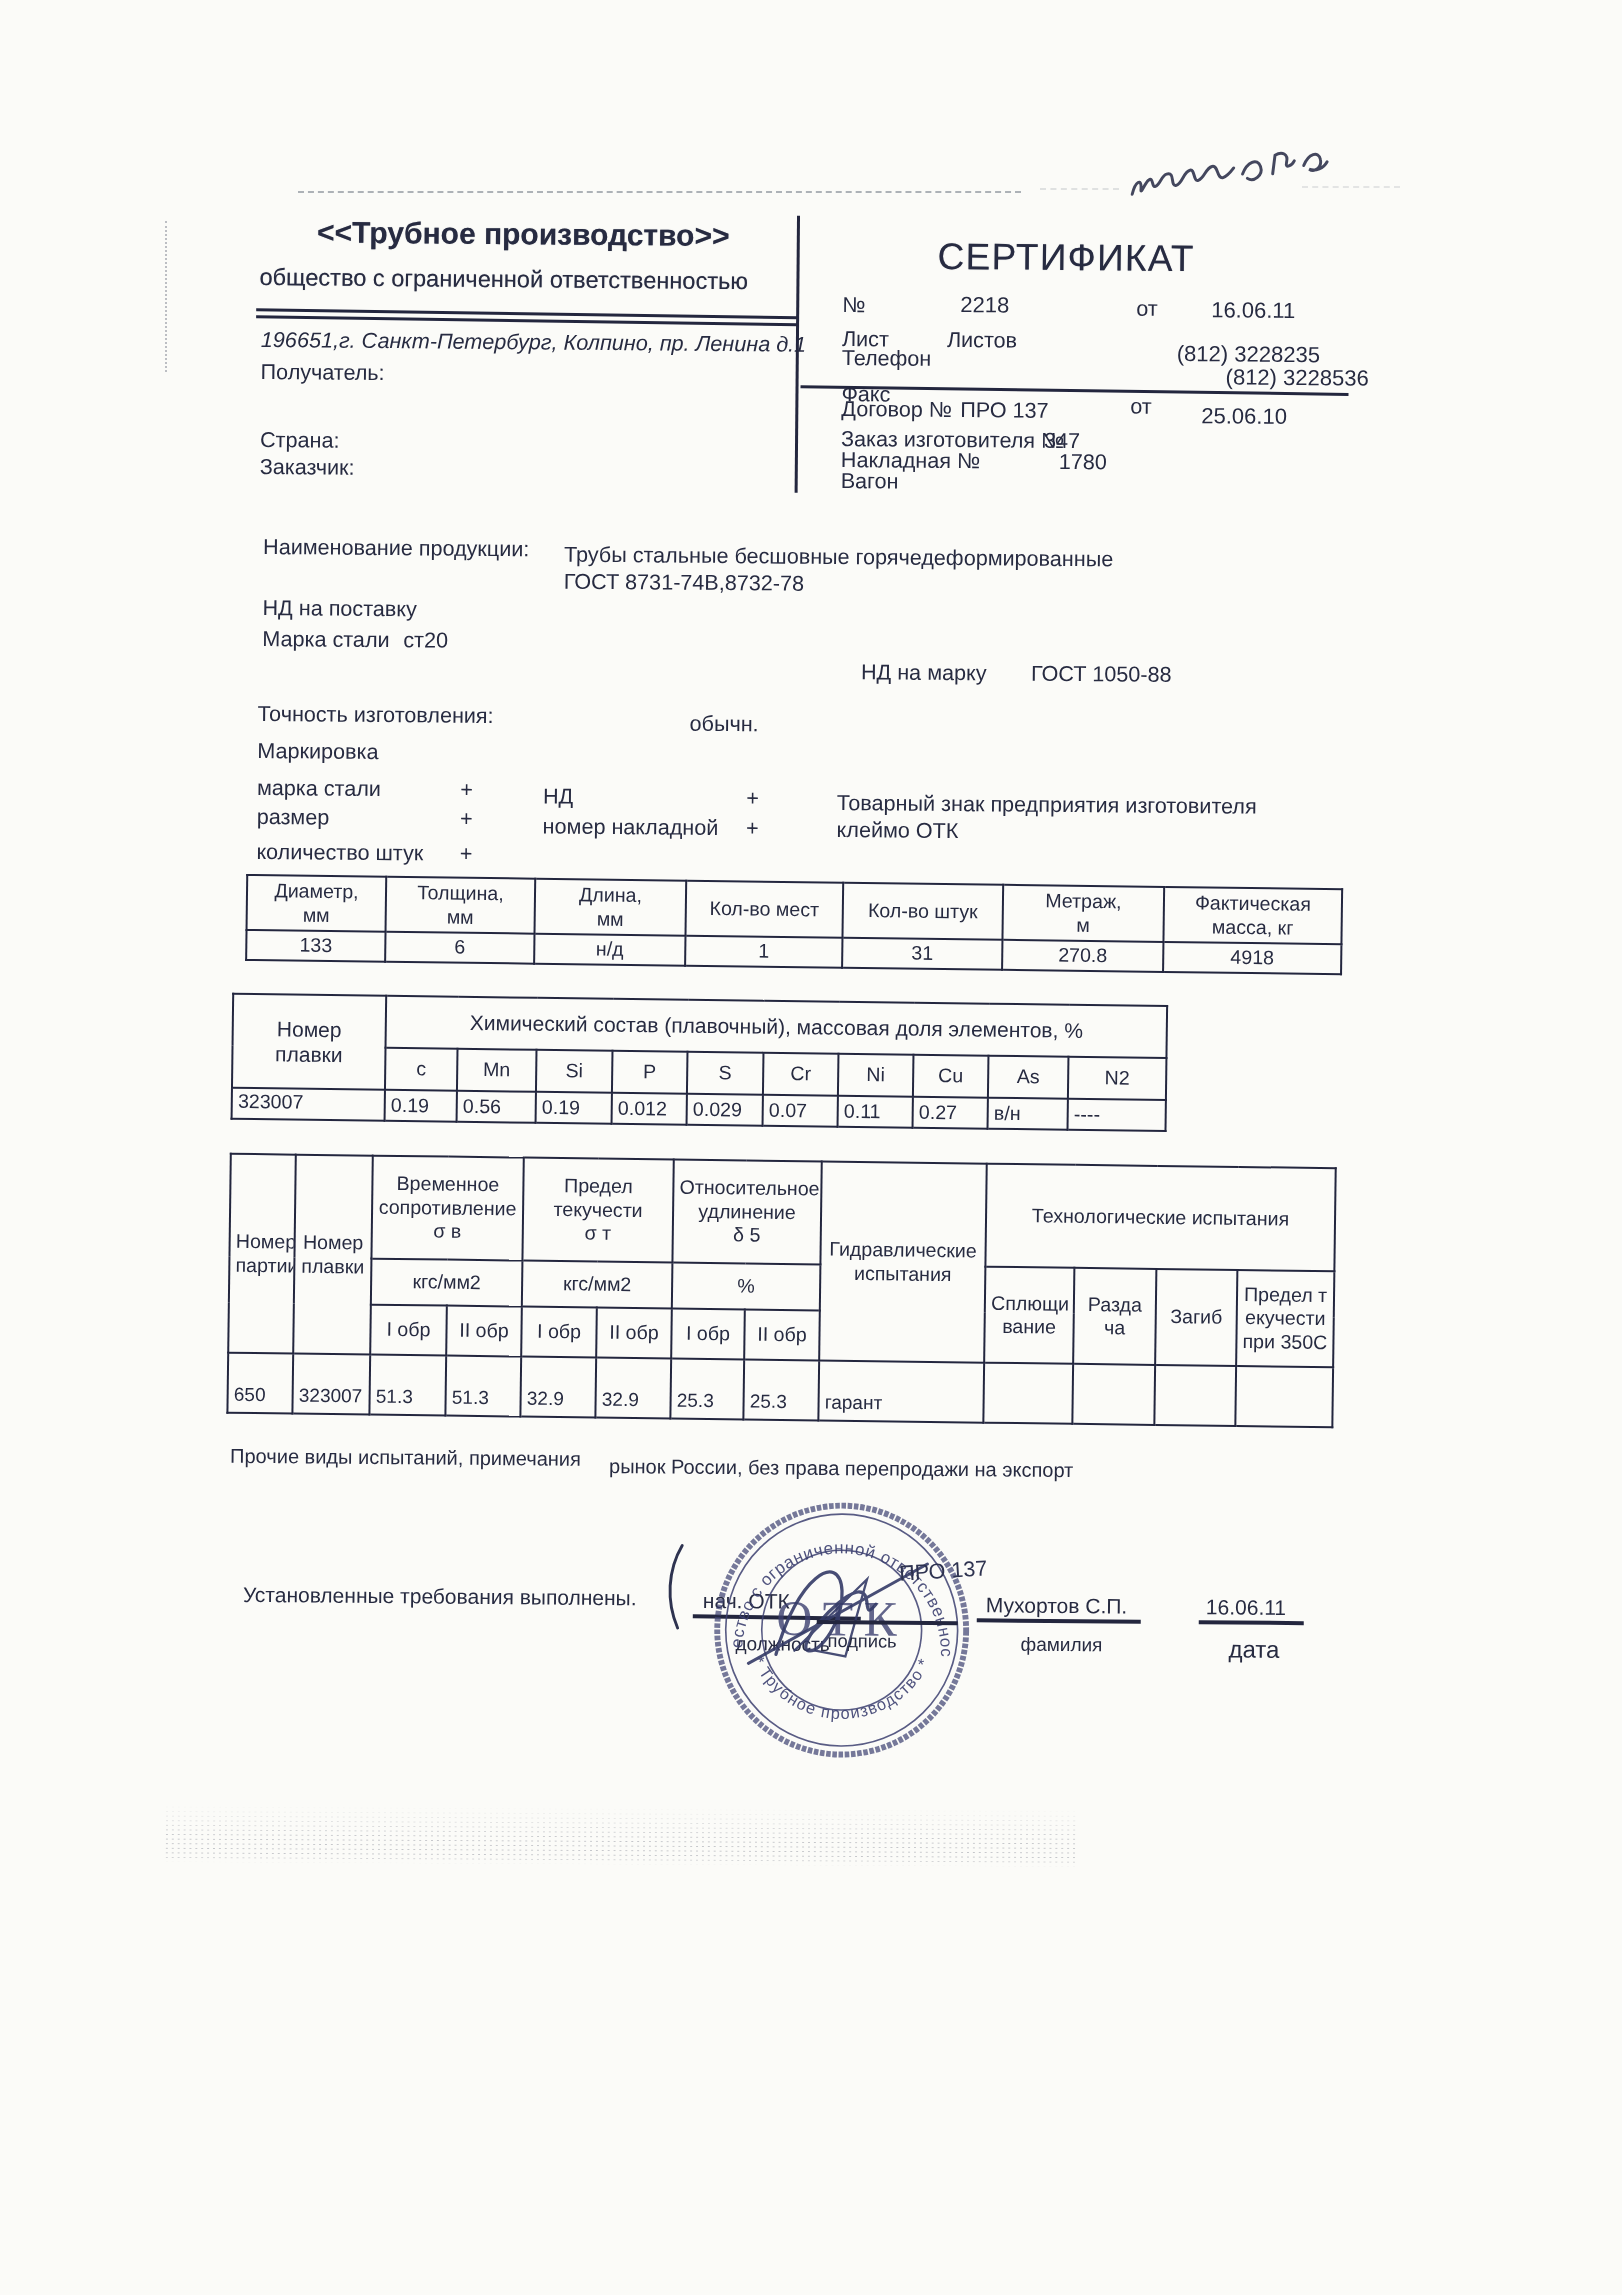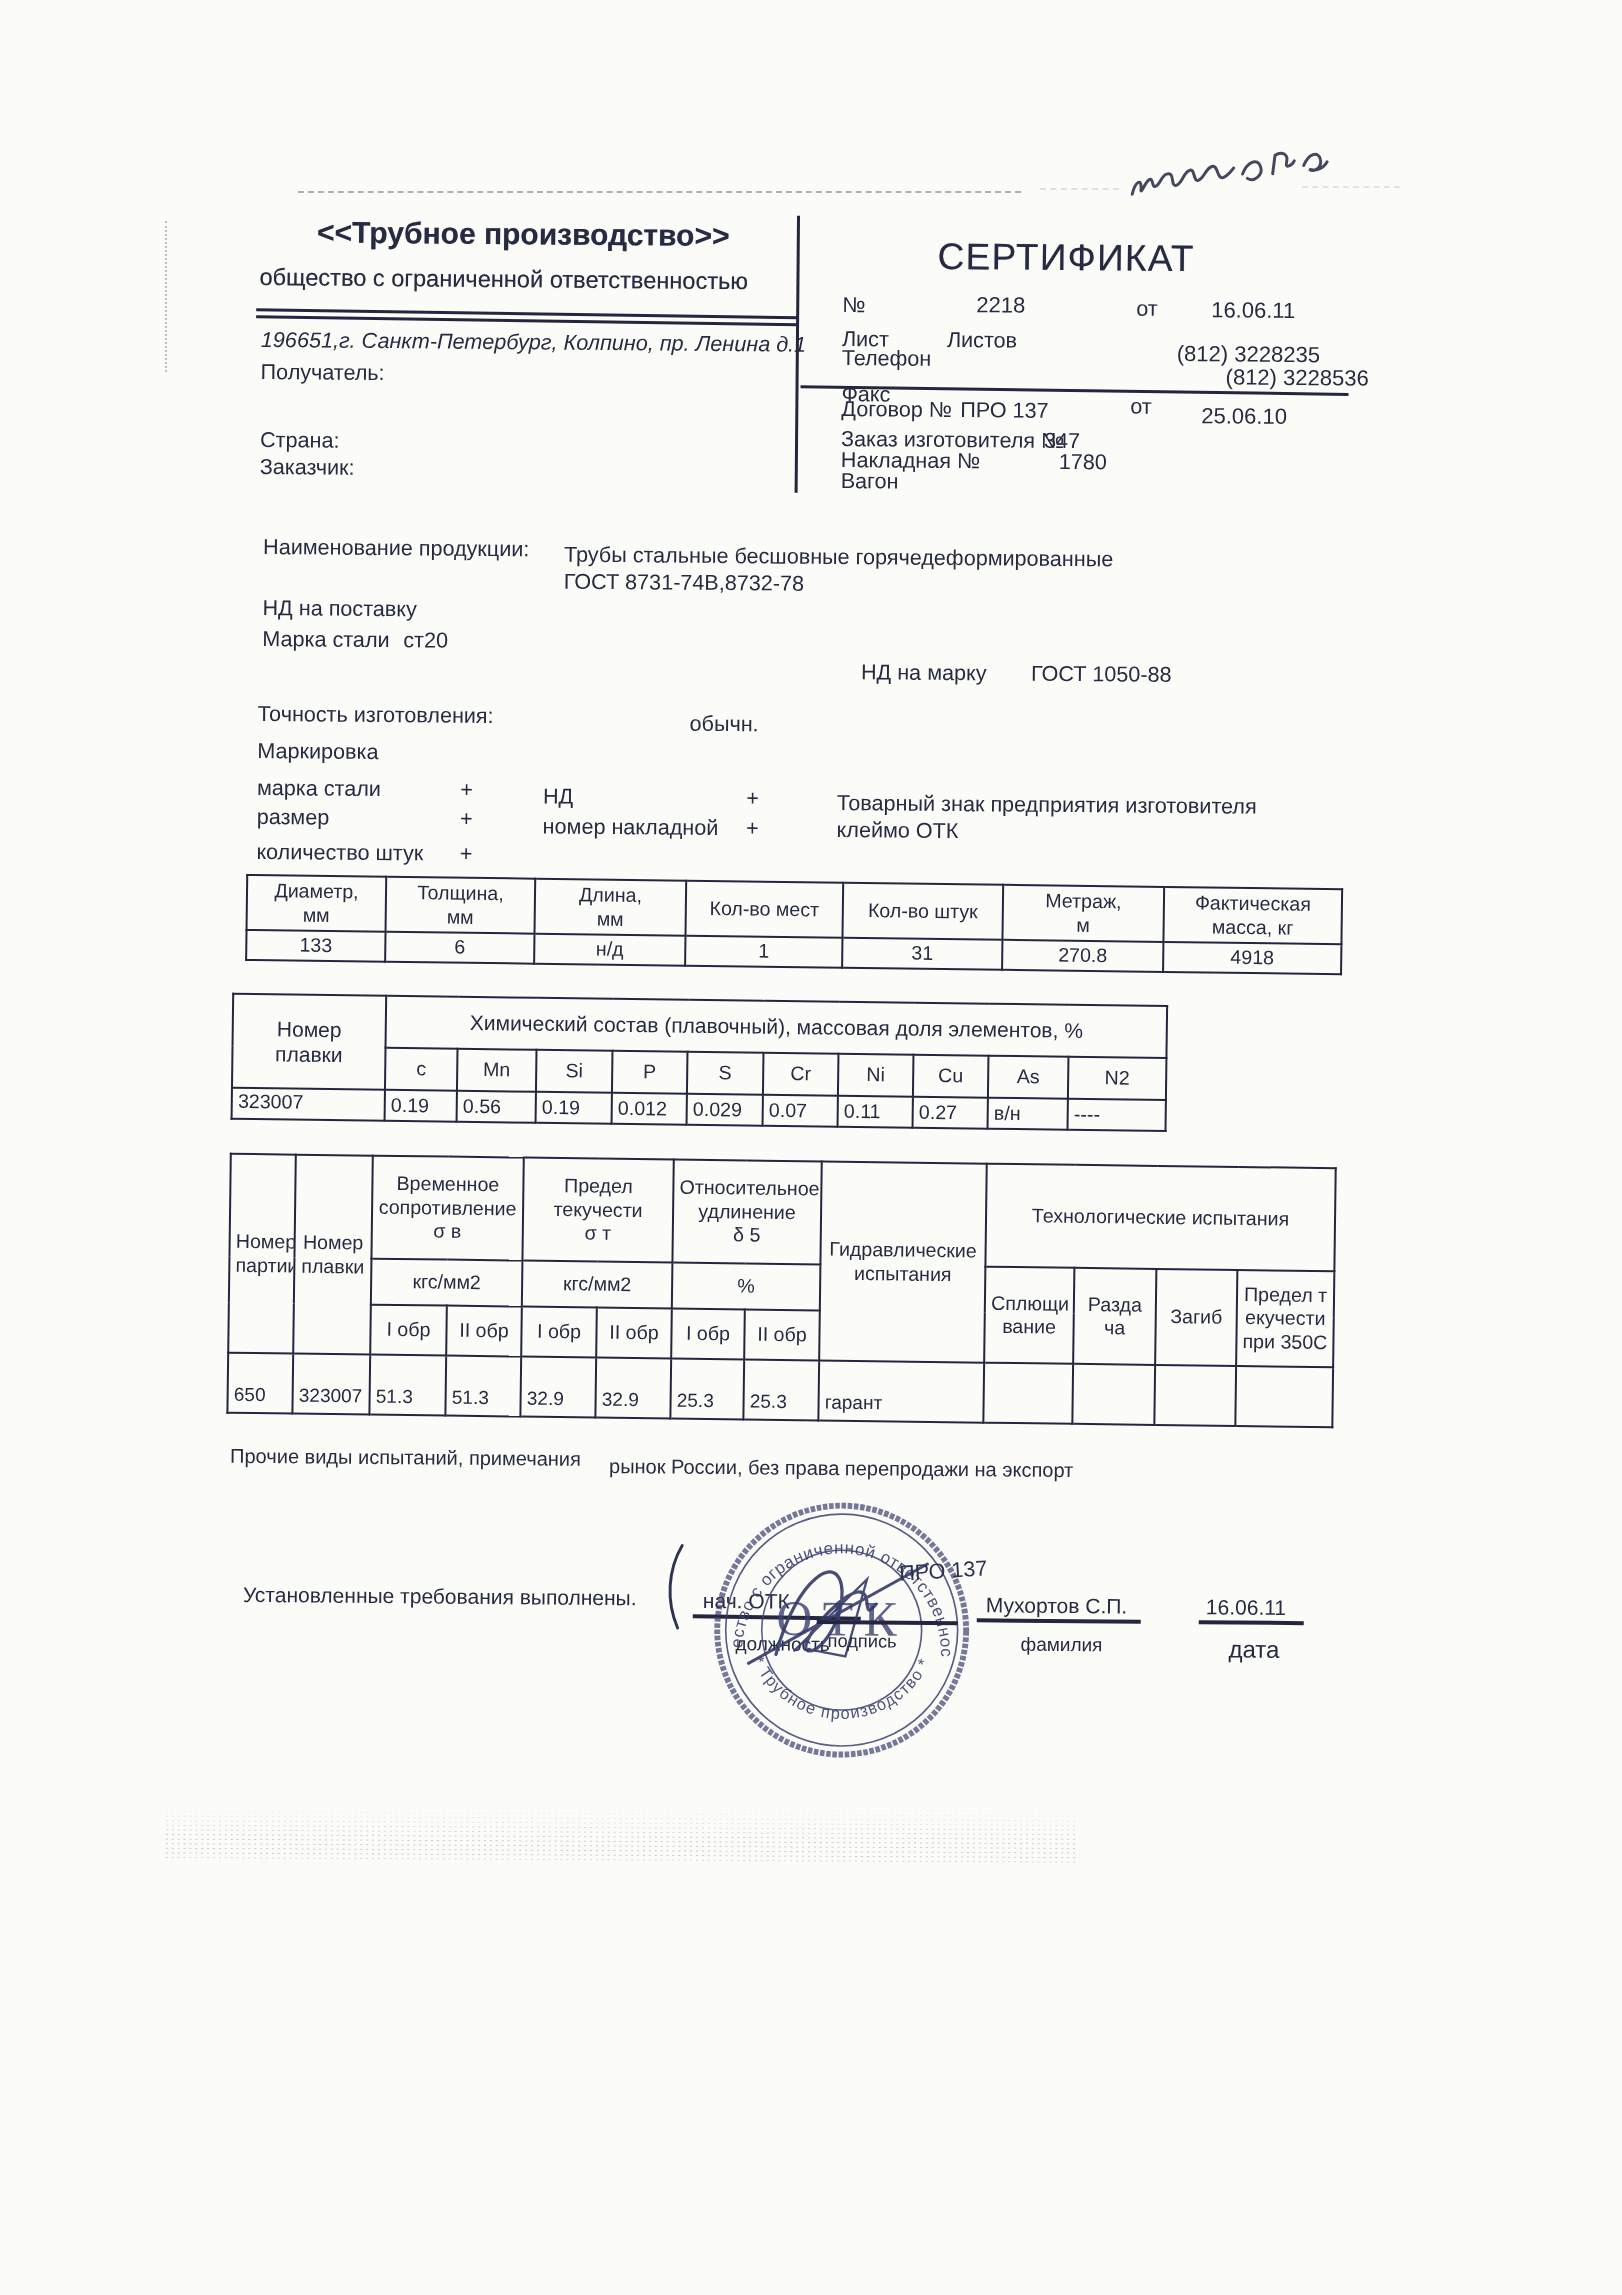--- a/index.html
+++ b/index.html
@@ -59,21 +59,21 @@
     <div class="abs ln" style="left:257px;top:317px;width:542px;transform:rotate(.35deg);"></div>
     <div class="abs it t33" style="left:262px;top:327px;">196651,г. Санкт-Петербург, Колпино, пр. Ленина д.1</div>
     <div class="abs t33" style="left:262px;top:359px;">Получатель:</div>
     <div class="abs t33" style="left:262px;top:427px;">Страна:</div>
     <div class="abs t33" style="left:262px;top:454px;">Заказчик:</div>
 
     <div class="abs" style="left:797px;top:211px;width:2.6px;height:277px;background:#23263e;"></div>
 
     <div class="abs soft c" style="left:916px;top:230px;width:301px;font-size:37px;letter-spacing:1.3px;">СЕРТИФИКАТ</div>
     <div class="abs t33" style="left:843px;top:287px;">№</div>
-    <div class="abs t33" style="left:961px;top:285px;font-size:22px;margin-left:16px;">2218</div>
+    <div class="abs t33" style="left:961px;top:285px;font-size:22px;">2218</div>
     <div class="abs t33" style="left:1137px;top:288px;">от</div>
     <div class="abs t33" style="left:1212px;top:288px;font-size:22px;">16.06.11</div>
     <div class="abs t33" style="left:843px;top:321px;">Лист</div>
     <div class="abs t33" style="left:948px;top:321px;">Листов</div>
     <div class="abs t33" style="left:843px;top:340px;">Телефон</div>
     <div class="abs t33" style="left:1178px;top:332px;font-size:22px;">(812) 3228235</div>
     <div class="abs t33" style="left:843px;top:376px;">Факс</div>
     <div class="abs t33" style="left:1227px;top:355px;font-size:22px;">(812) 3228536</div>
     <div class="abs ln" style="left:802px;top:382px;width:548px;transform:rotate(.3deg);"></div>
     <div class="abs t33" style="left:843px;top:391px;">Договор №</div>

